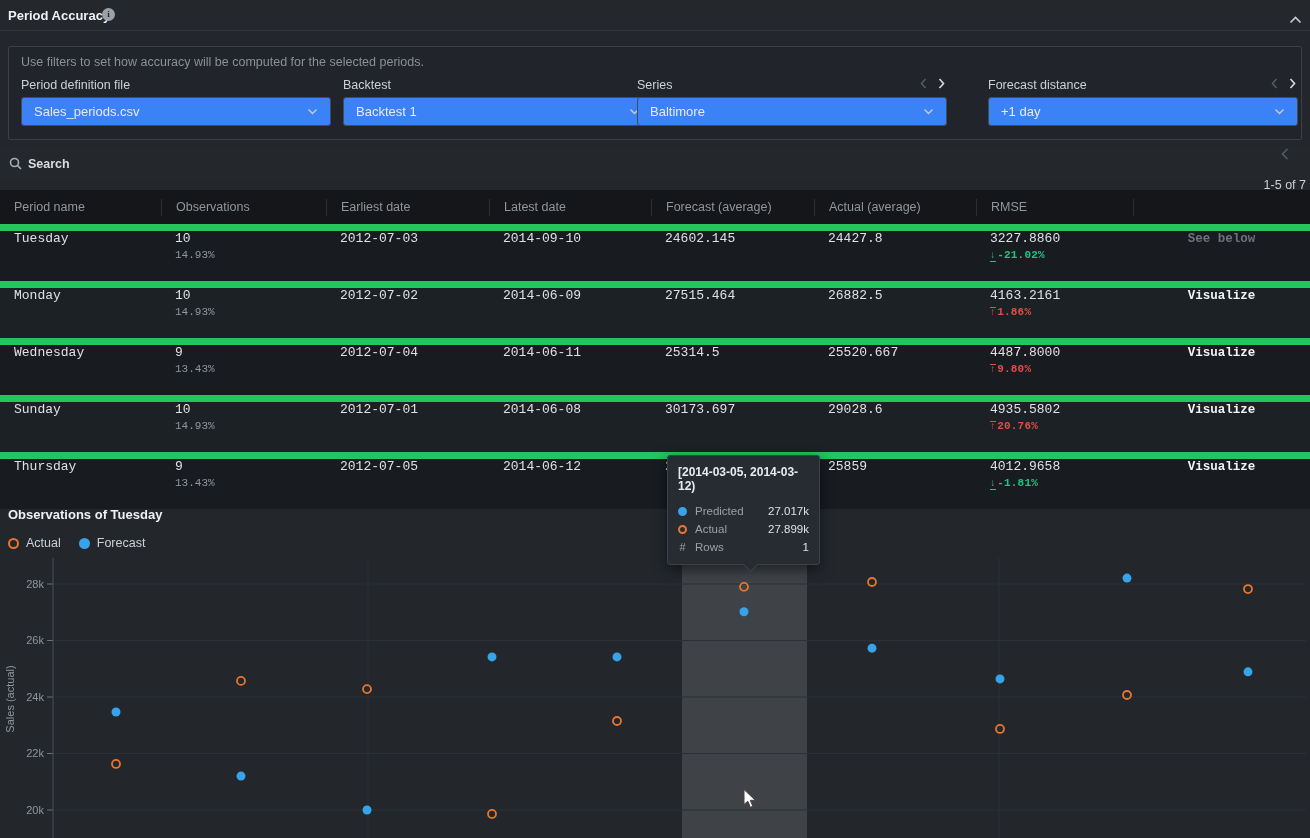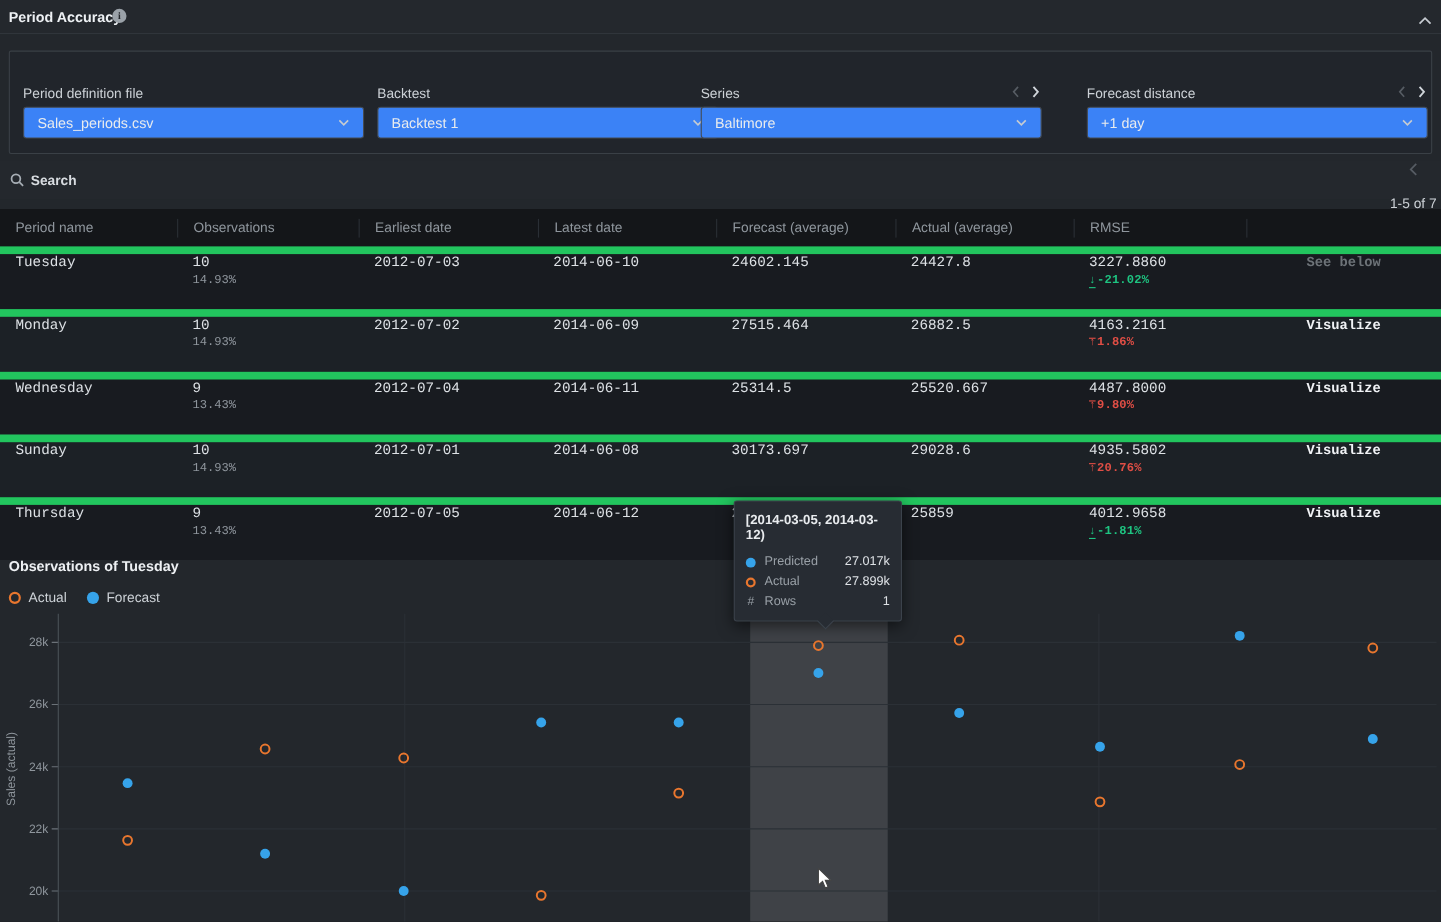--- a/index.html
+++ b/index.html
@@ -79,20 +79,21 @@
     <div class="topbar-title">Period Accuracy</div>
     <div class="info-icon">i</div>
     <div class="collapse-icon">
       <svg width="13" height="8">
           <polyline points="1.5,6.5 6.5,1.5 11.5,6.5" fill="none" stroke="#c6cbd1" stroke-width="1.6"></polyline>
         </svg>
     </div>
   </div>
 
   <div class="filter-panel">
+    <div class="filter-desc">Use filters to set how accuracy will be computed for the selected periods.</div>
 
     <div class="filter-field f1">
       <div class="filter-label">Period definition file</div>
       <div class="select">
         <span>Sales_periods.csv</span>
         <span class="chev">
             <svg width="11" height="7">
               <polyline points="1.5,1.5 5.5,5.5 9.5,1.5" fill="none" stroke="#c6cbd1" stroke-width="1.5"></polyline>
             </svg>
           </span>
@@ -195,21 +196,21 @@
       <div class="th c7"></div>
     </div>
     <div id="tbody">
         <div class="trow odd">
           <div class="td c0">Tuesday</div>
           <div class="td c1">
             <div>10</div>
             <div class="sub">14.93%</div>
           </div>
           <div class="td c2">2012-07-03</div>
-          <div class="td c3">2014-06-10</div>
+          <div class="td c3">2014-09-10</div>
           <div class="td c4">24602.145</div>
           <div class="td c5">24427.8</div>
           <div class="td c6">
             <div>3227.8860</div>
             <div class="delta green"><span class="bar-arrow down">↓</span>-21.02%</div>
           </div>
           <div class="td c7 actions"><span class="see-below">See below</span></div>
         </div>
         <div class="trow even">
           <div class="td c0">Monday</div>

